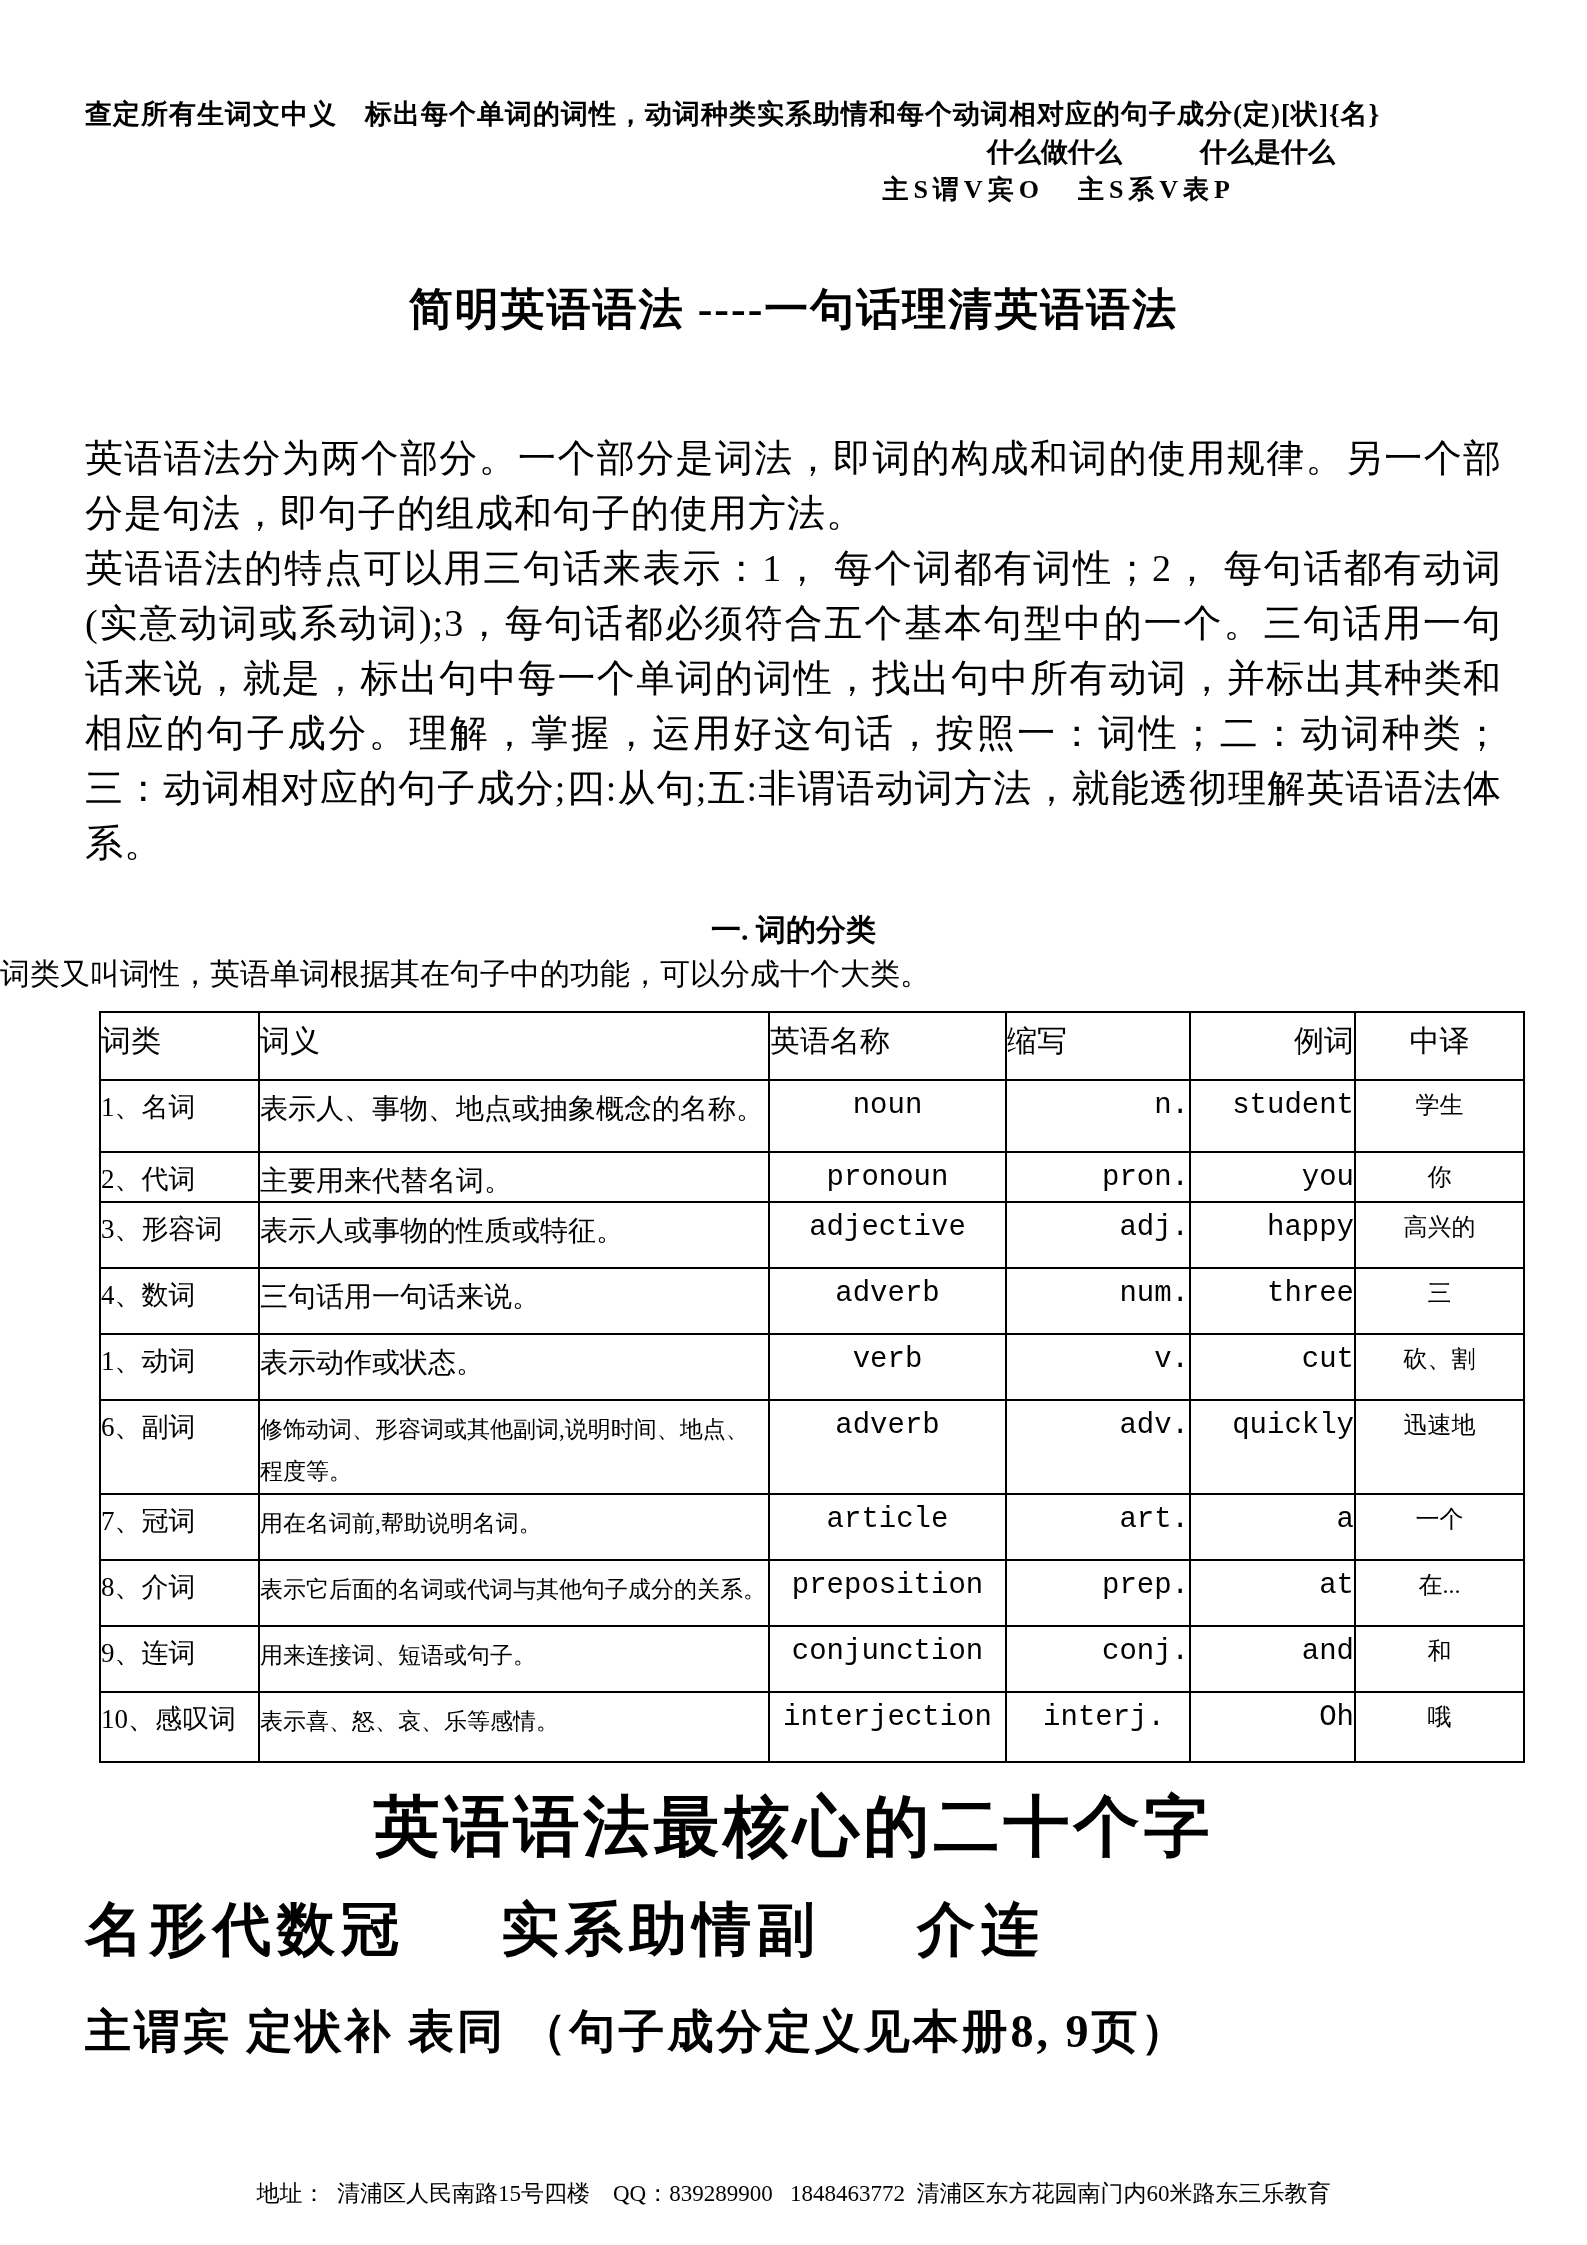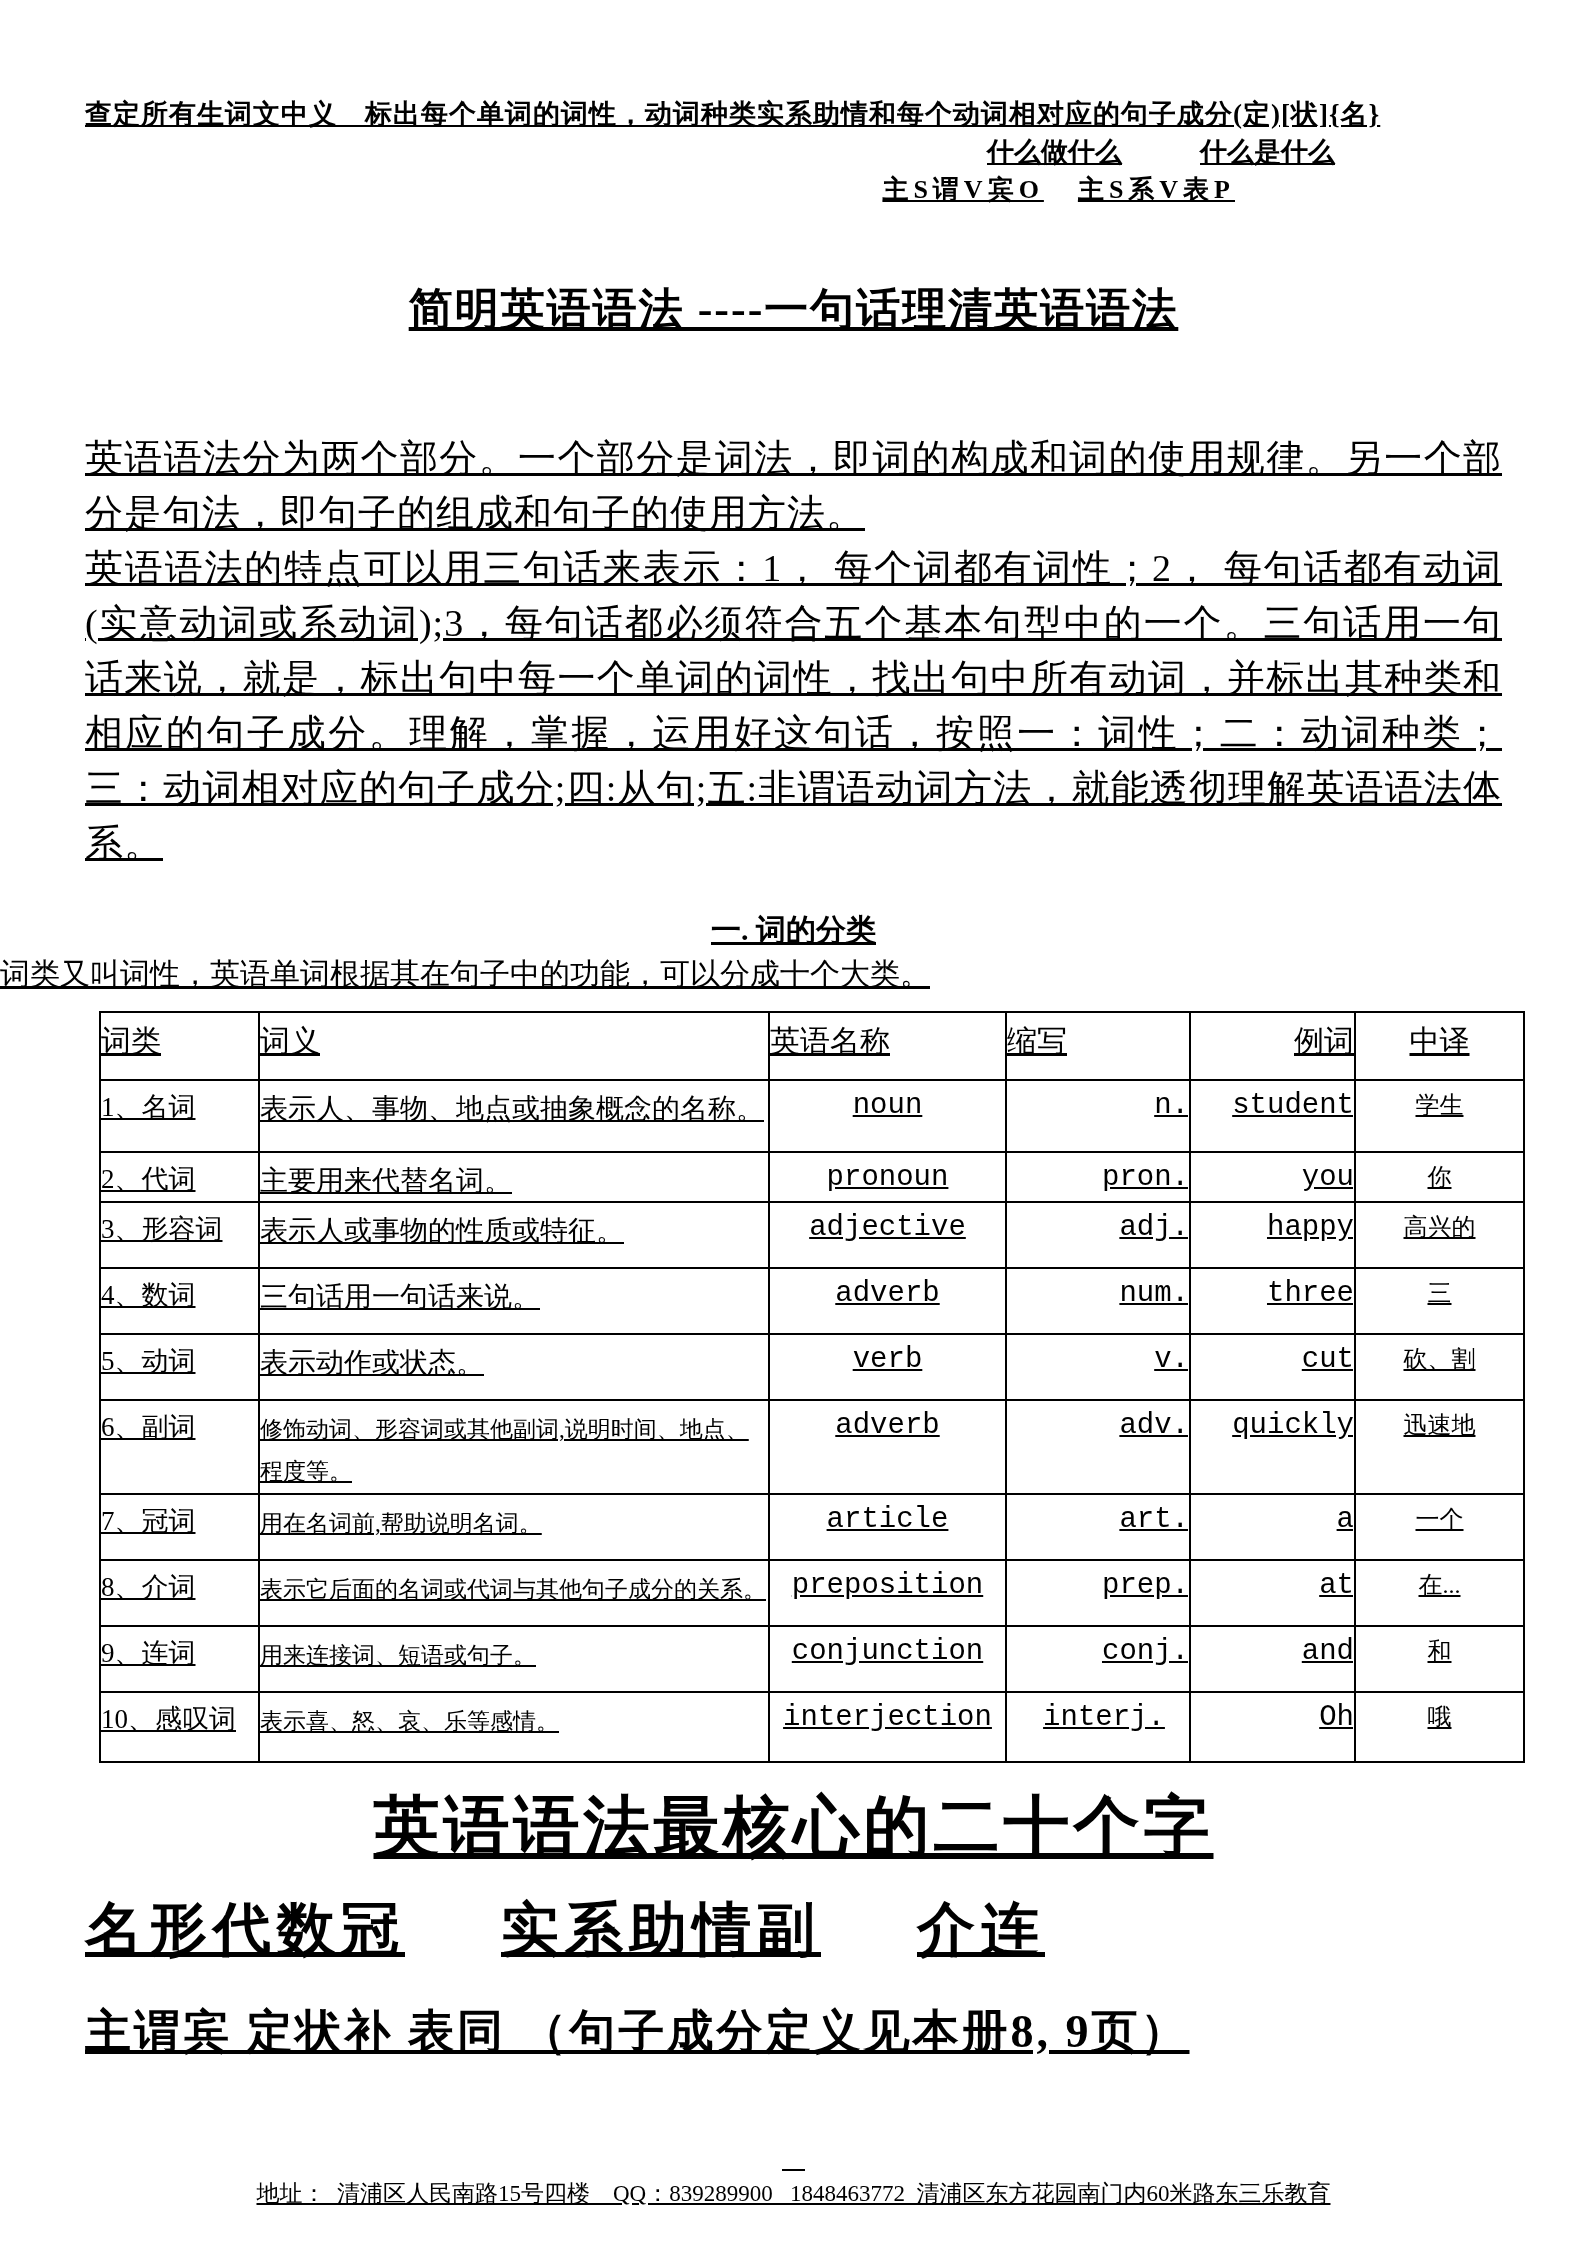--- a/index.html
+++ b/index.html
@@ -4,21 +4,20 @@
 <style>
   html,body{margin:0;padding:0;background:#e8e8e8;}
   .page{
     position:relative;
     width:1587px;height:2245px;
     margin:0 auto;
     background:#ffffff;
     color:#000000;
     font-family:"Liberation Serif","DejaVu Serif",serif;
     overflow:hidden;
-    text-decoration:underline;
   }
   
   .header-note{padding:95px 85px 0 85px;}
   .hn1{font-size:27px;line-height:38px;font-weight:600;letter-spacing:1px;}
   .hn2{display:flex;justify-content:flex-end;gap:78px;padding-right:167px;
        font-size:27px;line-height:38px;font-weight:600;}
   .hn3{display:flex;justify-content:flex-end;gap:34px;padding-right:267px;
        font-size:26px;line-height:38px;font-weight:700;letter-spacing:5px;}
   
   .doc-title{margin-top:75px;text-align:center;font-size:44px;line-height:52px;
@@ -138,21 +137,21 @@
     </tr>
     <tr class="h4">
       <td class="c1">4、数词</td>
       <td class="c2">三句话用一句话来说。</td>
       <td class="c3 mono">adverb</td>
       <td class="c4 mono">num.</td>
       <td class="c5 mono">three</td>
       <td class="c6">三</td>
     </tr>
     <tr class="h5">
-      <td class="c1">5、动词</td>
+      <td class="c1">1、动词</td>
       <td class="c2">表示动作或状态。</td>
       <td class="c3 mono">verb</td>
       <td class="c4 mono">v.</td>
       <td class="c5 mono">cut</td>
       <td class="c6">砍、割</td>
     </tr>
     <tr class="h6 sm">
       <td class="c1">6、副词</td>
       <td class="c2">修饰动词、形容词或其他副词,说明时间、地点、程度等。</td>
       <td class="c3 mono">adverb</td>

